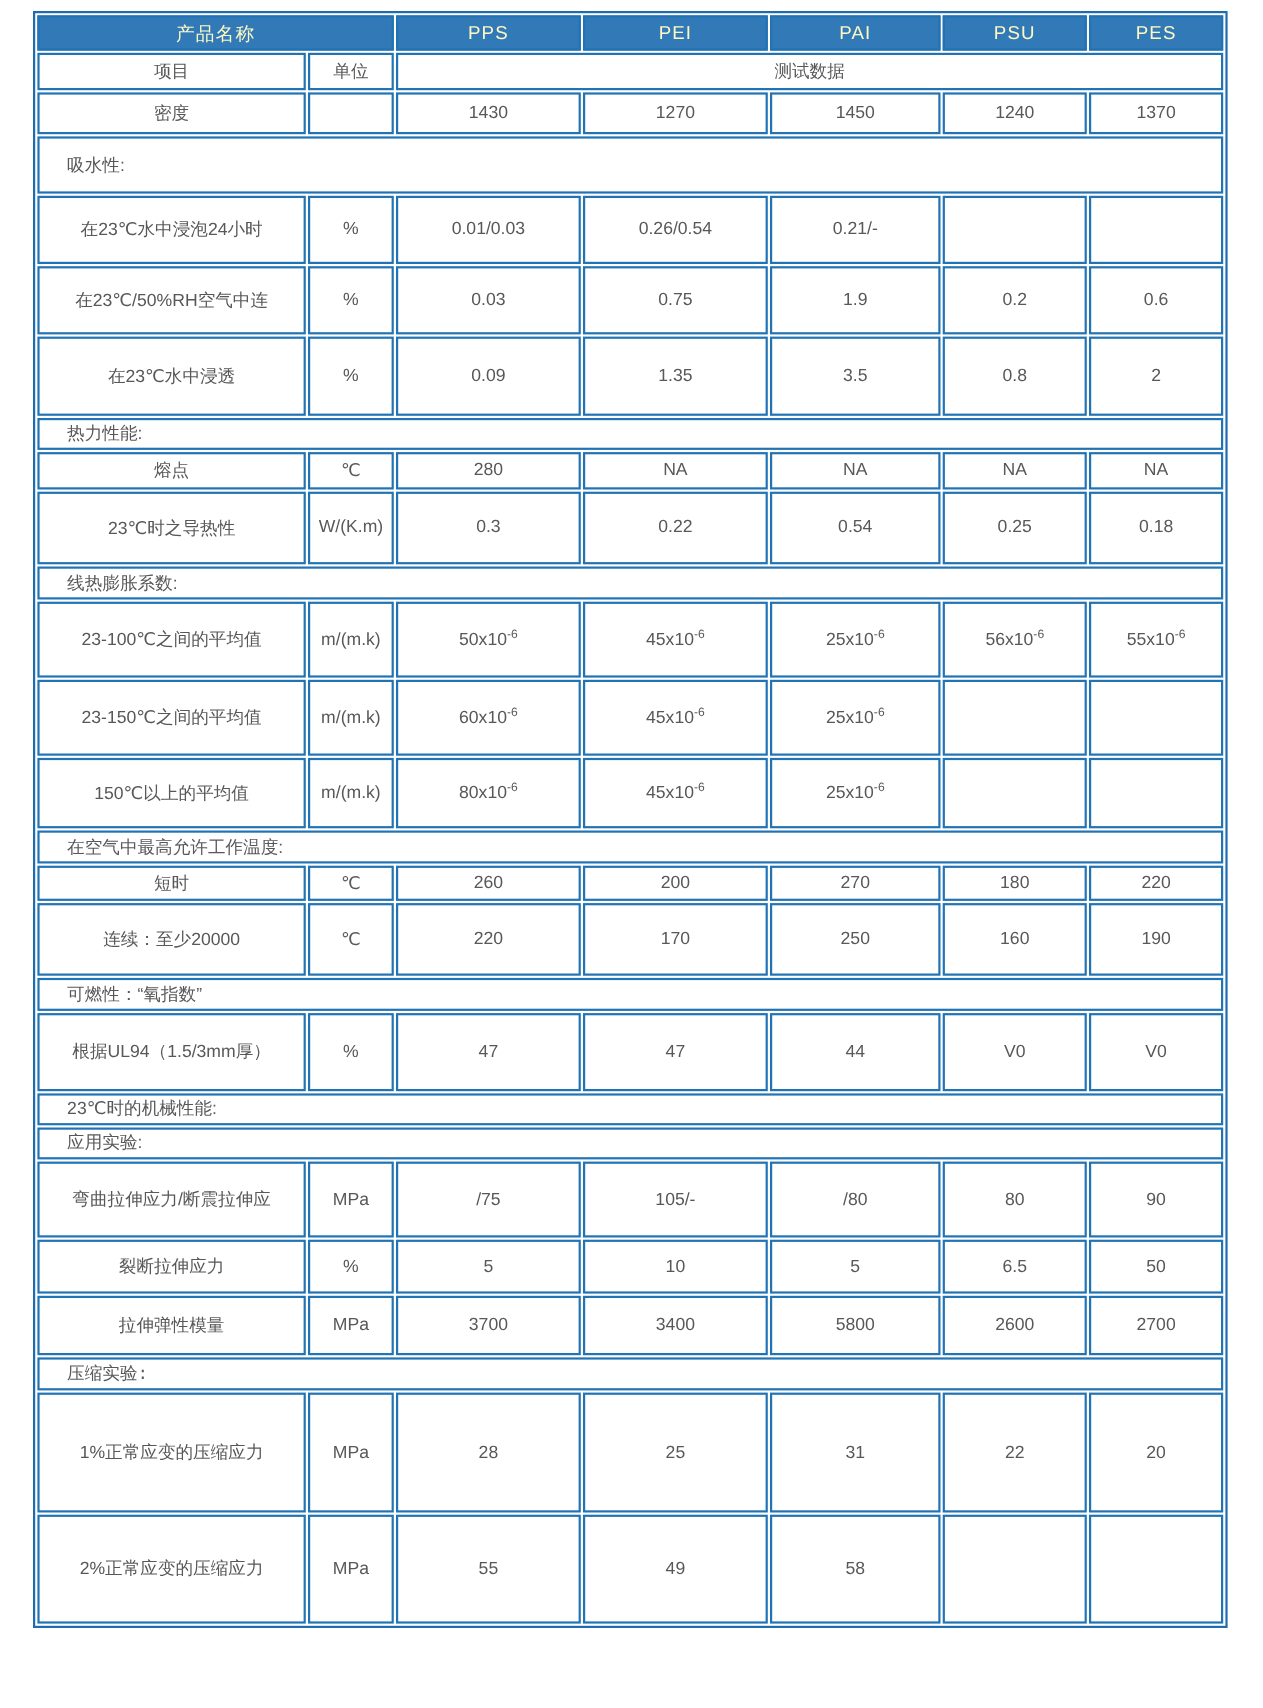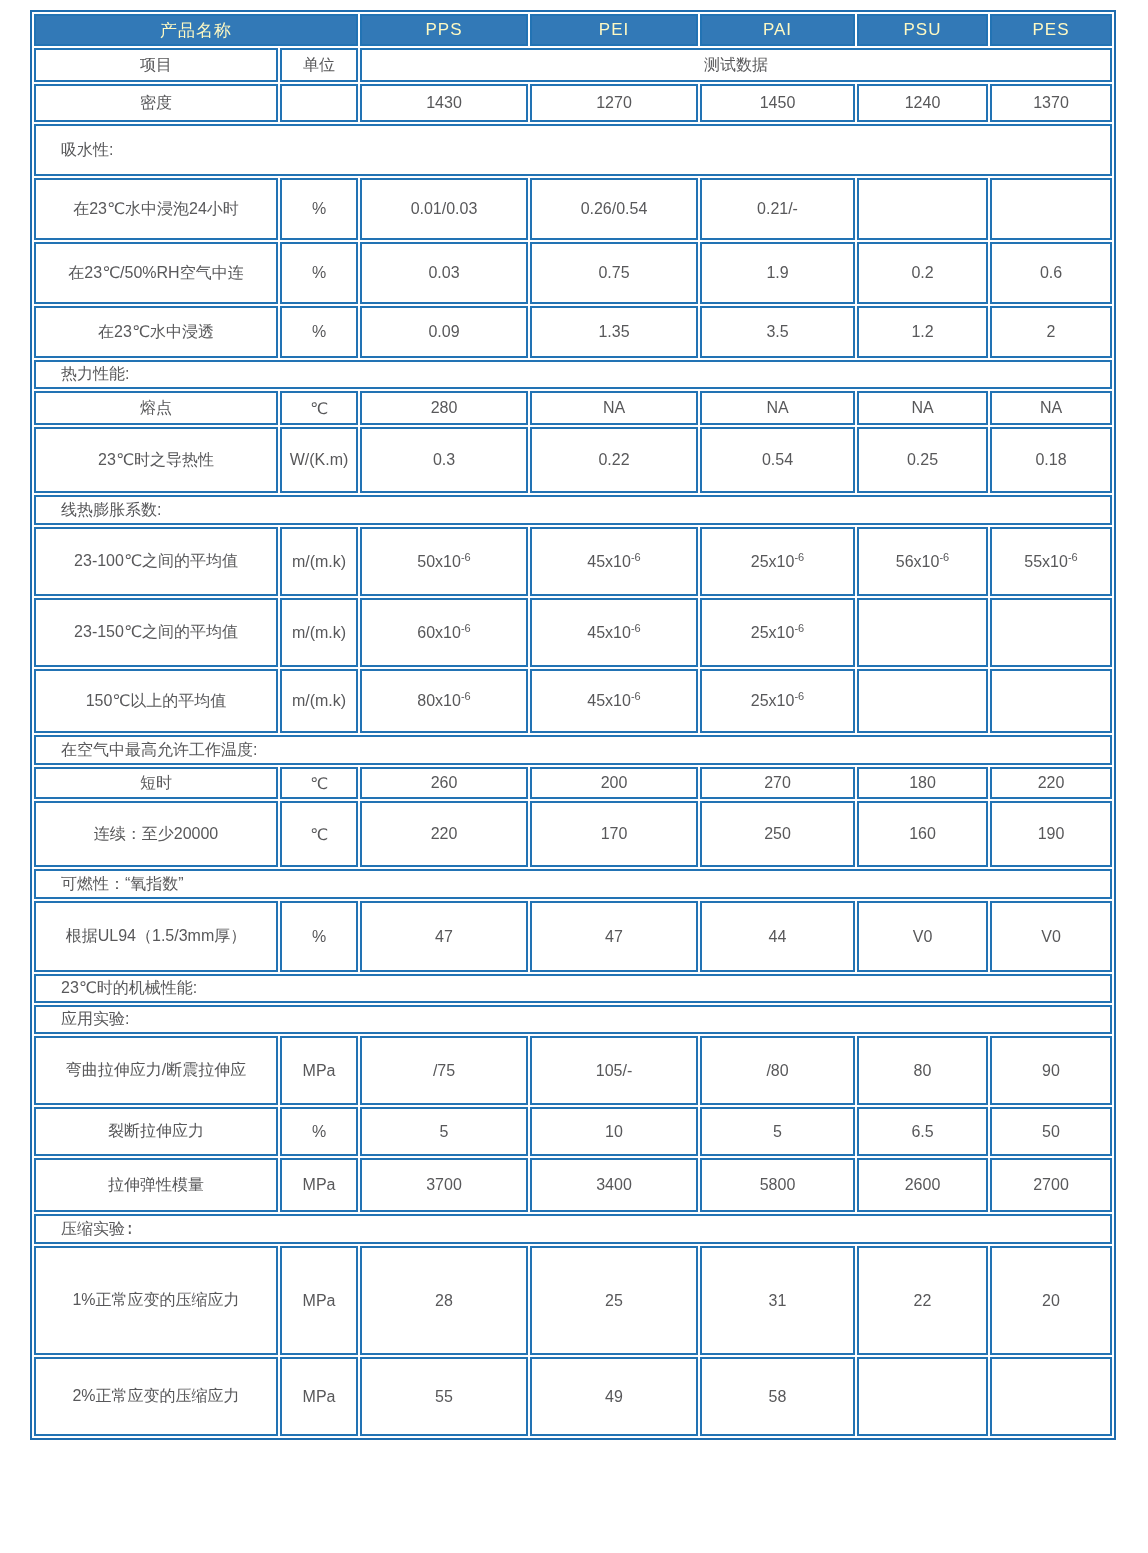--- a/index.html
+++ b/index.html
@@ -88,27 +88,27 @@
         </tr>
         <tr style="height: 62px;">
           <td>在23℃/50%RH空气中连</td>
           <td>%</td>
           <td>0.03</td>
           <td>0.75</td>
           <td>1.9</td>
           <td>0.2</td>
           <td>0.6</td>
         </tr>
-        <tr style="height: 52px;">
+        <tr style="height: 72px;">
           <td>在23℃水中浸透</td>
           <td>%</td>
           <td>0.09</td>
           <td>1.35</td>
           <td>3.5</td>
-          <td>1.2</td>
+          <td>0.8</td>
           <td>2</td>
         </tr>
         <tr style="height: 28px;">
           <td colspan="7" class="section">热力性能:</td>
         </tr>
         <tr style="height: 34px;">
           <td>熔点</td>
           <td>℃</td>
           <td>280</td>
           <td>NA</td>
@@ -226,21 +226,21 @@
         </tr>
         <tr style="height: 109px;">
           <td>1%正常应变的压缩应力</td>
           <td>MPa</td>
           <td>28</td>
           <td>25</td>
           <td>31</td>
           <td>22</td>
           <td>20</td>
         </tr>
-        <tr style="height: 79px;">
+        <tr style="height: 99px;">
           <td>2%正常应变的压缩应力</td>
           <td>MPa</td>
           <td>55</td>
           <td>49</td>
           <td>58</td>
           <td></td>
           <td></td>
         </tr>
       </tbody>
   </table>

